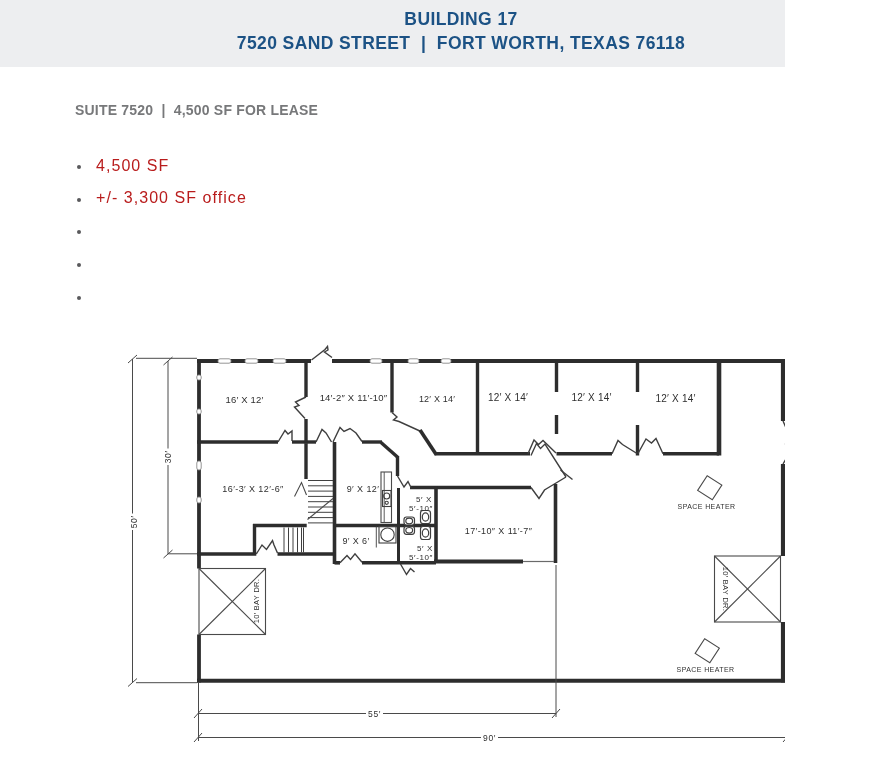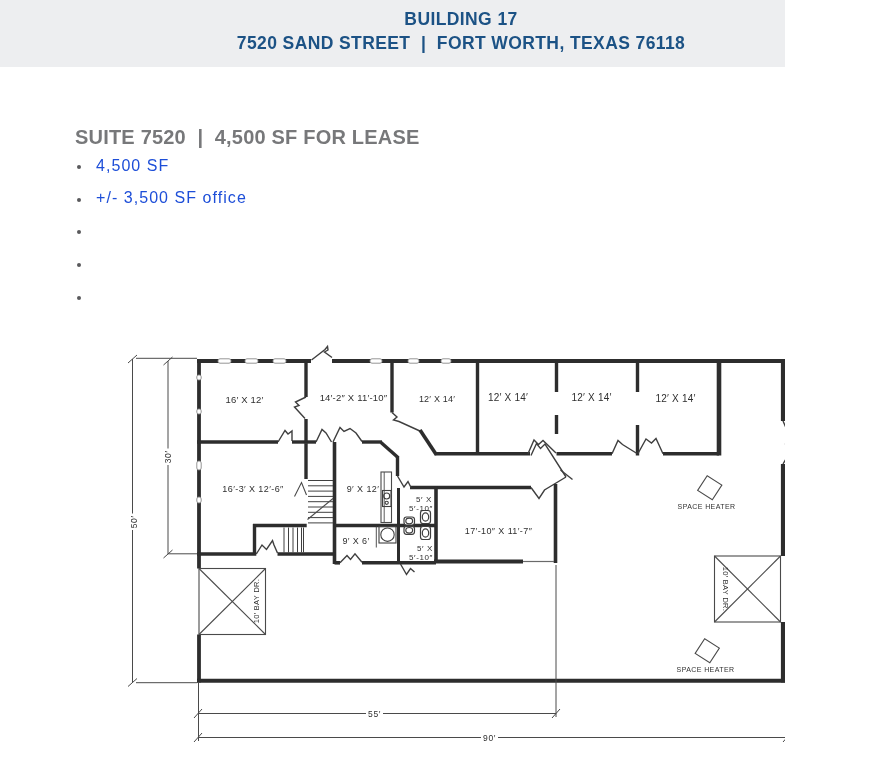--- a/index.html
+++ b/index.html
@@ -1,40 +1,40 @@
 <!DOCTYPE html>
 <html><head>
 <meta charset="utf-8">
 <style>
   html,body{margin:0;padding:0;background:#ffffff;}
   #page{position:relative;width:785px;height:772px;overflow:hidden;font-family:"Liberation Sans",sans-serif;}
   .hdr{position:absolute;left:0;top:0;width:881px;height:67px;background:#edeef0;}
   .h1{position:absolute;left:0;top:9px;width:922px;text-align:center;font-size:17.5px;font-weight:bold;color:#1c5285;letter-spacing:.4px;}
   .h2{position:absolute;left:0;top:32.5px;width:922px;text-align:center;font-size:17.5px;font-weight:bold;color:#1c5285;letter-spacing:.4px;}
-  .title{position:absolute;left:75px;top:126px;font-size:20px;font-weight:bold;color:#77787a;letter-spacing:.2px;}
-  .b{position:absolute;left:96px;font-size:16px;color:#1d4ed8;letter-spacing:1.05px;}
+  .title{position:absolute;left:75px;top:102px;font-size:14px;font-weight:bold;color:#77787a;letter-spacing:.2px;}
+  .b{position:absolute;left:96px;font-size:16px;color:#b91c1c;letter-spacing:1.05px;}
   .d{position:absolute;left:77px;width:4px;height:4px;background:#59595c;border-radius:2px;}
 </style>
 </head>
 <body>
 <div id="page">
 
   <div class="hdr"></div>
 
   <div class="h1">BUILDING 17</div>
 
   <div class="h2">7520 SAND STREET&nbsp; |&nbsp; FORT WORTH, TEXAS 76118</div>
 
   <div class="title">SUITE 7520&nbsp; |&nbsp; 4,500 SF FOR LEASE</div>
 
   <div class="d" style="top:165px"></div>
     <div class="b" style="top:156.5px">4,500 SF</div>
 
   <div class="d" style="top:197.5px"></div>
-    <div class="b" style="top:189px">+/- 3,500 SF office</div>
+    <div class="b" style="top:189px">+/- 3,300 SF office</div>
 
   <div class="d" style="top:230px"></div>
 
   <div class="d" style="top:263px"></div>
 
   <div class="d" style="top:296px"></div>
 
   <svg id="plan" width="881" height="772" viewBox="0 0 881 772" style="position:absolute;left:0;top:0" fill="none" stroke-linecap="butt">
 
     <g stroke="#2d2d2d" stroke-width="3.8">

